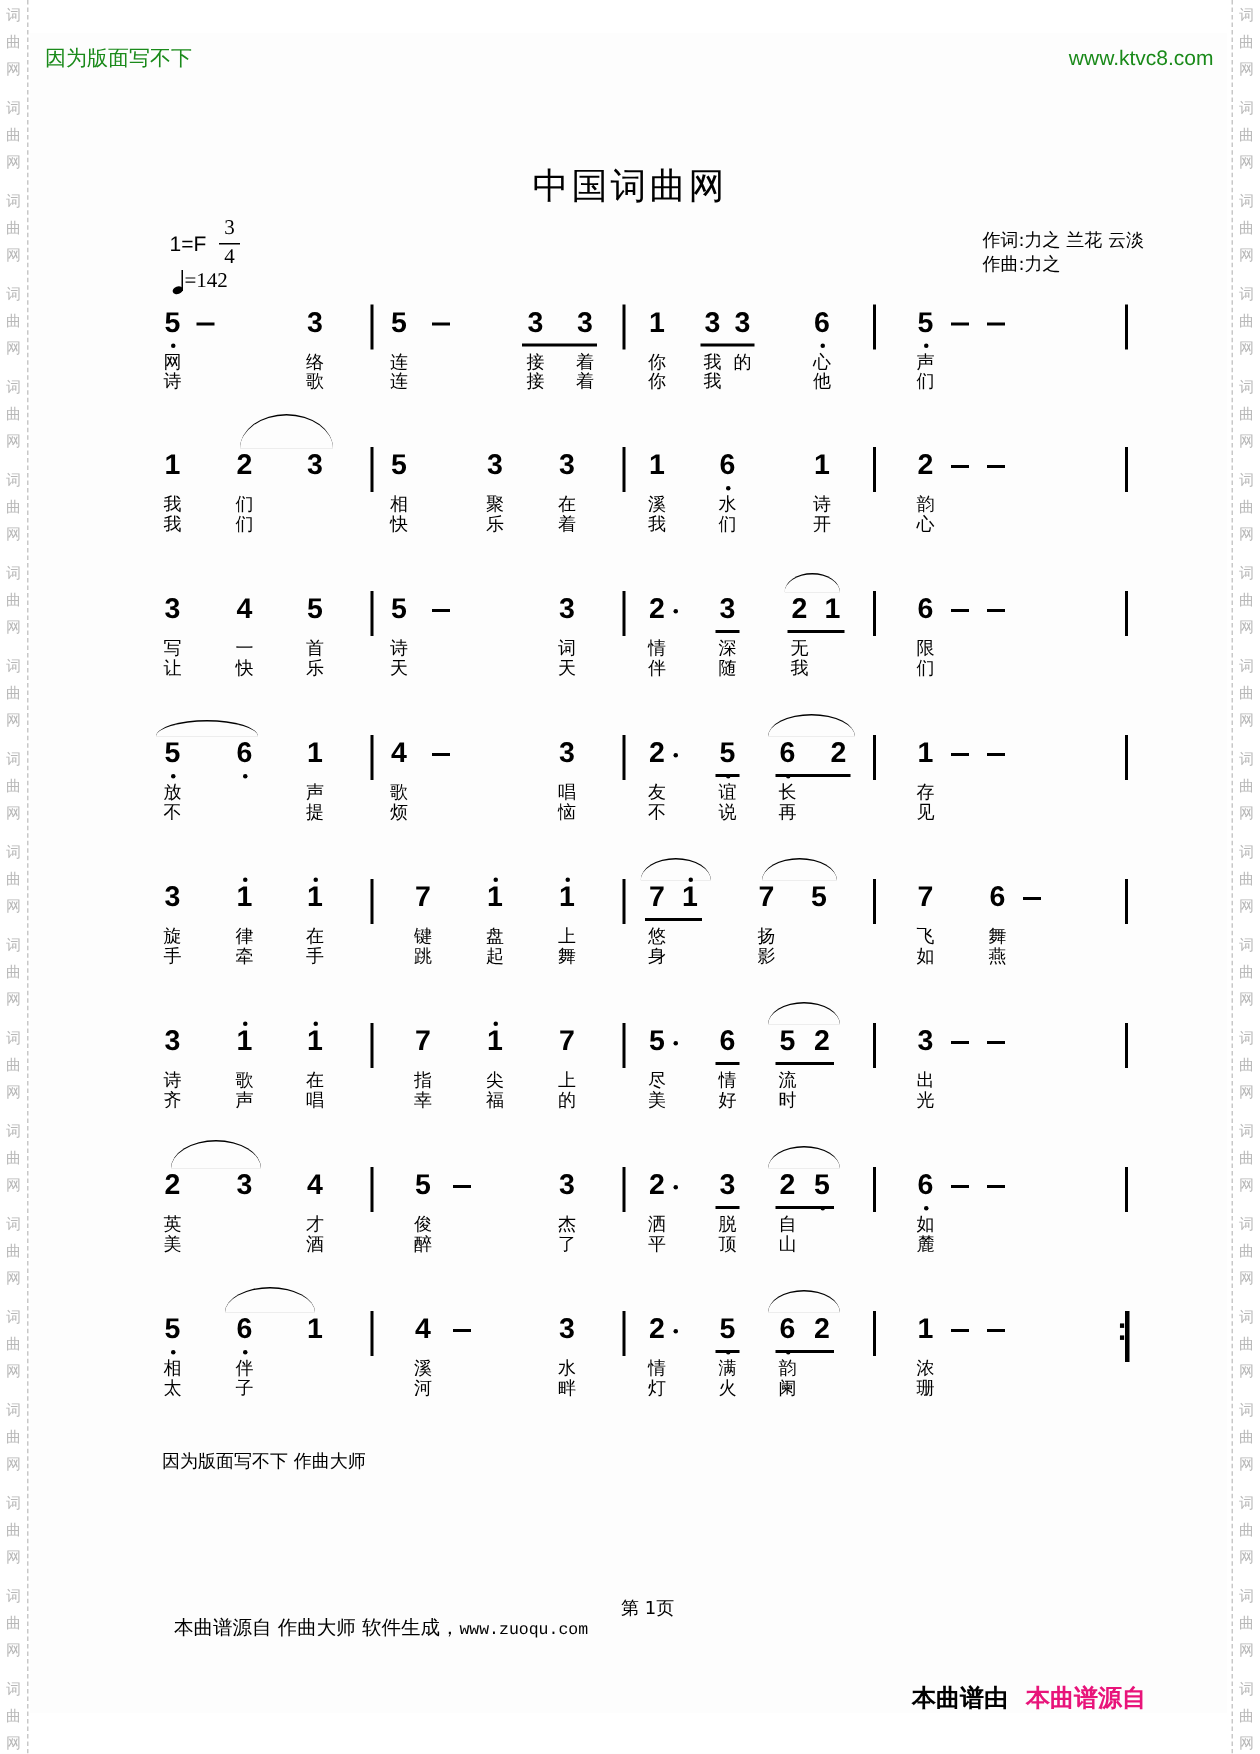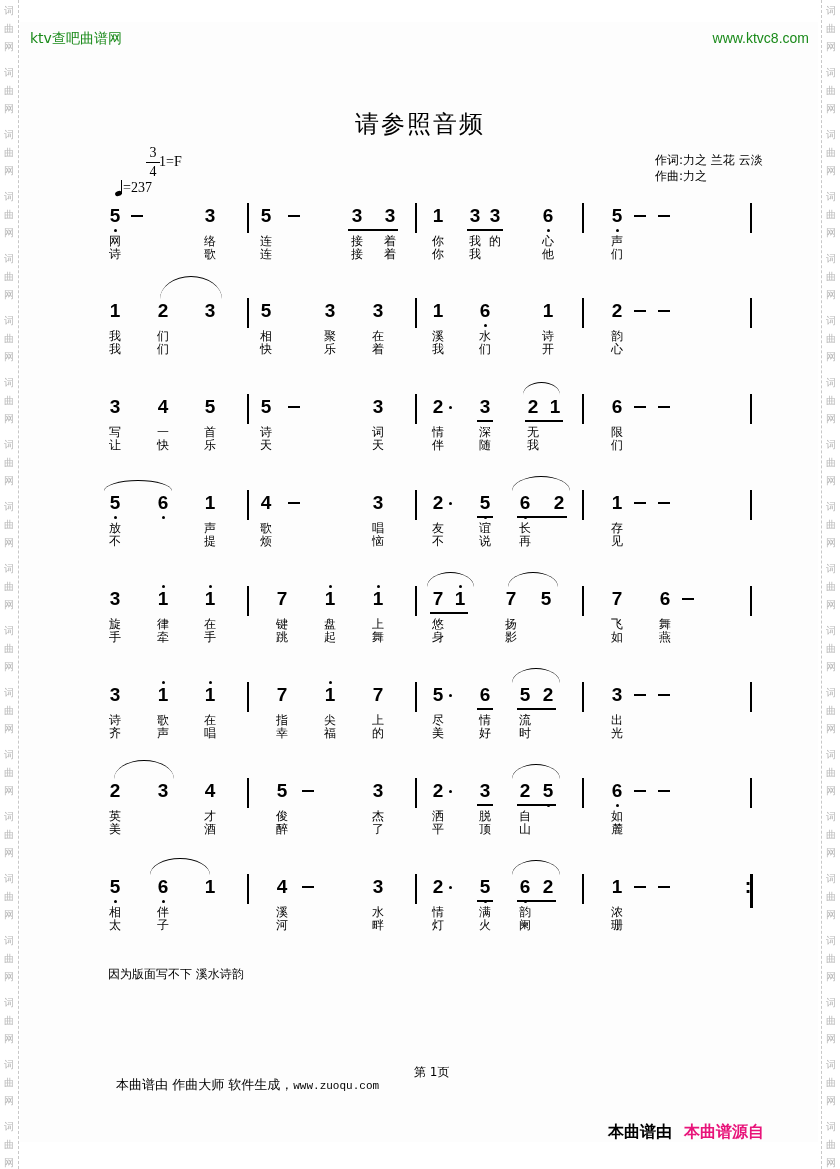--- a/index.html
+++ b/index.html
@@ -5,21 +5,21 @@
   html,body{margin:0;padding:0;}
   body{width:840px;height:1169px;position:relative;background:#ffffff;overflow:hidden;font-family:"DejaVu Sans","Liberation Sans",sans-serif;color:#000;}
   .side{position:absolute;top:0;width:18px;height:1169px;font-size:10px;color:#b8b8b8;line-height:18px;text-align:center;font-family:"DejaVu Sans",sans-serif;}
   .side.left{left:0;border-right:1px dashed #c8c8c8;}
   .side.right{right:0;border-left:1px dashed #c8c8c8;}
   .side .grp{height:60px;padding-top:2px;}
   .sheet{position:absolute;left:20px;top:22px;width:798px;height:1120px;background:#fdfdfd;}
   .hdr-left{position:absolute;left:30px;top:30px;font-size:14px;color:#1a8a1a;}
   .hdr-right{position:absolute;right:31px;top:30px;font-size:14px;color:#1a8a1a;font-family:"Liberation Sans",sans-serif;}
   .title{position:absolute;left:0;width:840px;top:108px;text-align:center;font-size:24px;font-family:"DejaVu Serif","Liberation Serif",serif;letter-spacing:2px;}
-  .key{position:absolute;left:113px;top:154px;font-size:14px;font-family:Liberation Serif, serif;margin-left:46px;}
+  .key{position:absolute;left:113px;top:154px;font-size:14px;font-family:Liberation Sans, sans-serif;}
   .timesig{position:absolute;left:146px;top:145px;width:14px;text-align:center;font-size:14px;font-family:"Liberation Serif",serif;line-height:16px;}
   .timesig .bar{border-top:1px solid #000;margin:1px 0;}
   .tempo{position:absolute;left:113px;top:180px;font-size:14px;font-family:"Liberation Serif",serif;}
   .tempo .note-icon{display:inline-block;position:relative;width:10px;height:14px;vertical-align:bottom;}
   .tempo .note-icon:before{content:"";position:absolute;left:2px;bottom:0;width:7px;height:5px;border-radius:50%;background:#000;transform:rotate(-20deg);}
   .tempo .note-icon:after{content:"";position:absolute;left:8px;bottom:2px;width:1px;height:14px;background:#000;}
   .credits{position:absolute;left:655px;top:152px;font-size:12px;line-height:16px;}
   .row{position:absolute;left:0;width:840px;height:90px;}
   .barline{position:absolute;width:2px;background:#000;top:-14px;height:30px;}
   .endbar{position:absolute;width:3px;background:#000;top:-14px;height:34px;}
@@ -232,33 +232,33 @@
     </div>
     <div class="grp">
       <div>词</div>
       <div>曲</div>
       <div>网</div>
     </div>
   </div>
 
 <div class="sheet"></div>
 
-<div class="hdr-left">ktv查吧曲谱网</div>
+<div class="hdr-left">因为版面写不下</div>
 <div class="hdr-right">www.ktvc8.com</div>
 
-<div class="title">请参照音频</div>
+<div class="title">中国词曲网</div>
 
 <div class="key">1=F</div>
 <div class="timesig">
   <div>3</div>
   <div class="bar"></div>
   <div>4</div>
 </div>
 <div class="tempo">
-  <span class="note-icon"></span><span>=237</span>
+  <span class="note-icon"></span><span>=142</span>
 </div>
 
 <div class="credits">
   <div>作词:力之 兰花 云淡</div>
   <div>作曲:力之</div>
 </div>
 
 <div id="score">
     <div class="row" style="top: 217px;">
       <div class="barline" style="left: 247px;"></div>
@@ -575,20 +575,20 @@
       <div class="lyr" style="left: 155px; top: 31px;">子</div>
       <div class="lyr" style="left: 274px; top: 31px;">河</div>
       <div class="lyr" style="left: 370px; top: 31px;">畔</div>
       <div class="lyr" style="left: 430px; top: 31px;">灯</div>
       <div class="lyr" style="left: 477px; top: 31px;">火</div>
       <div class="lyr" style="left: 517px; top: 31px;">阑</div>
       <div class="lyr" style="left: 609px; top: 31px;">珊</div>
     </div>
   </div>
 
-<div class="note-text">因为版面写不下 溪水诗韵</div>
+<div class="note-text">因为版面写不下 作曲大师</div>
 <div class="pagenum">第 1页</div>
 <div class="footer-gen">
-  <span>本曲谱由 作曲大师 软件生成，</span><span class="mono">www.zuoqu.com</span>
+  <span>本曲谱源自 作曲大师 软件生成，</span><span class="mono">www.zuoqu.com</span>
 </div>
 <div class="source">
   <span>本曲谱由</span><span class="brand">本曲谱源自</span>
 </div>
 
 </body></html>

